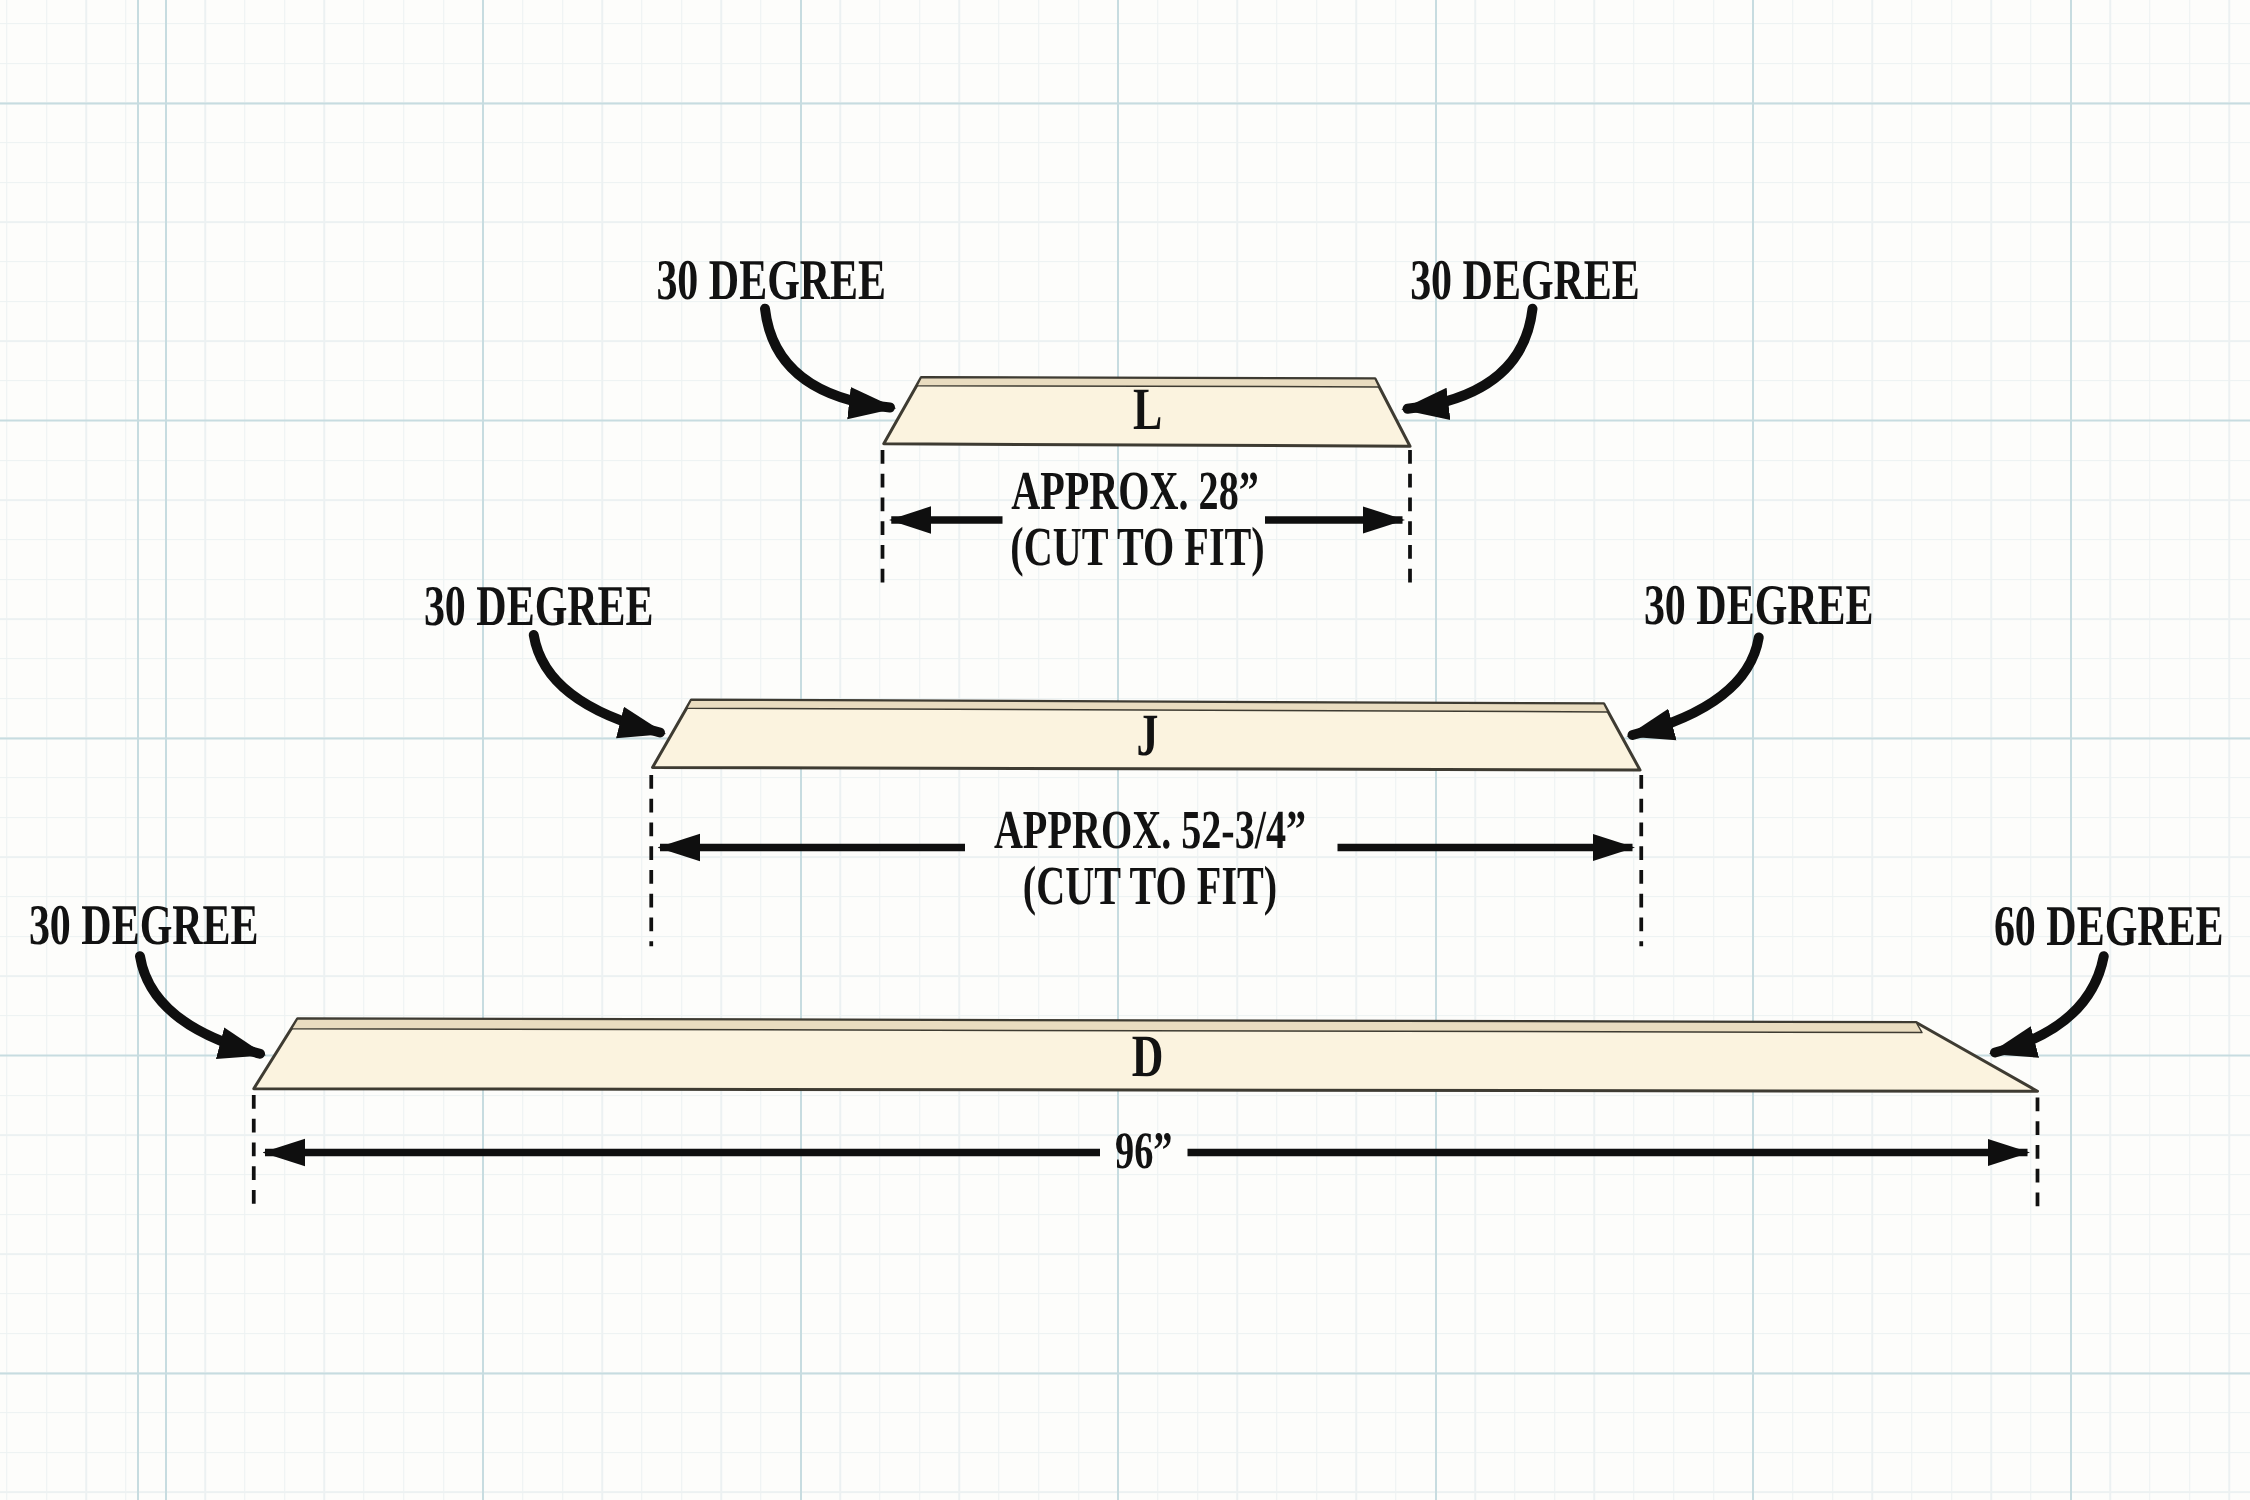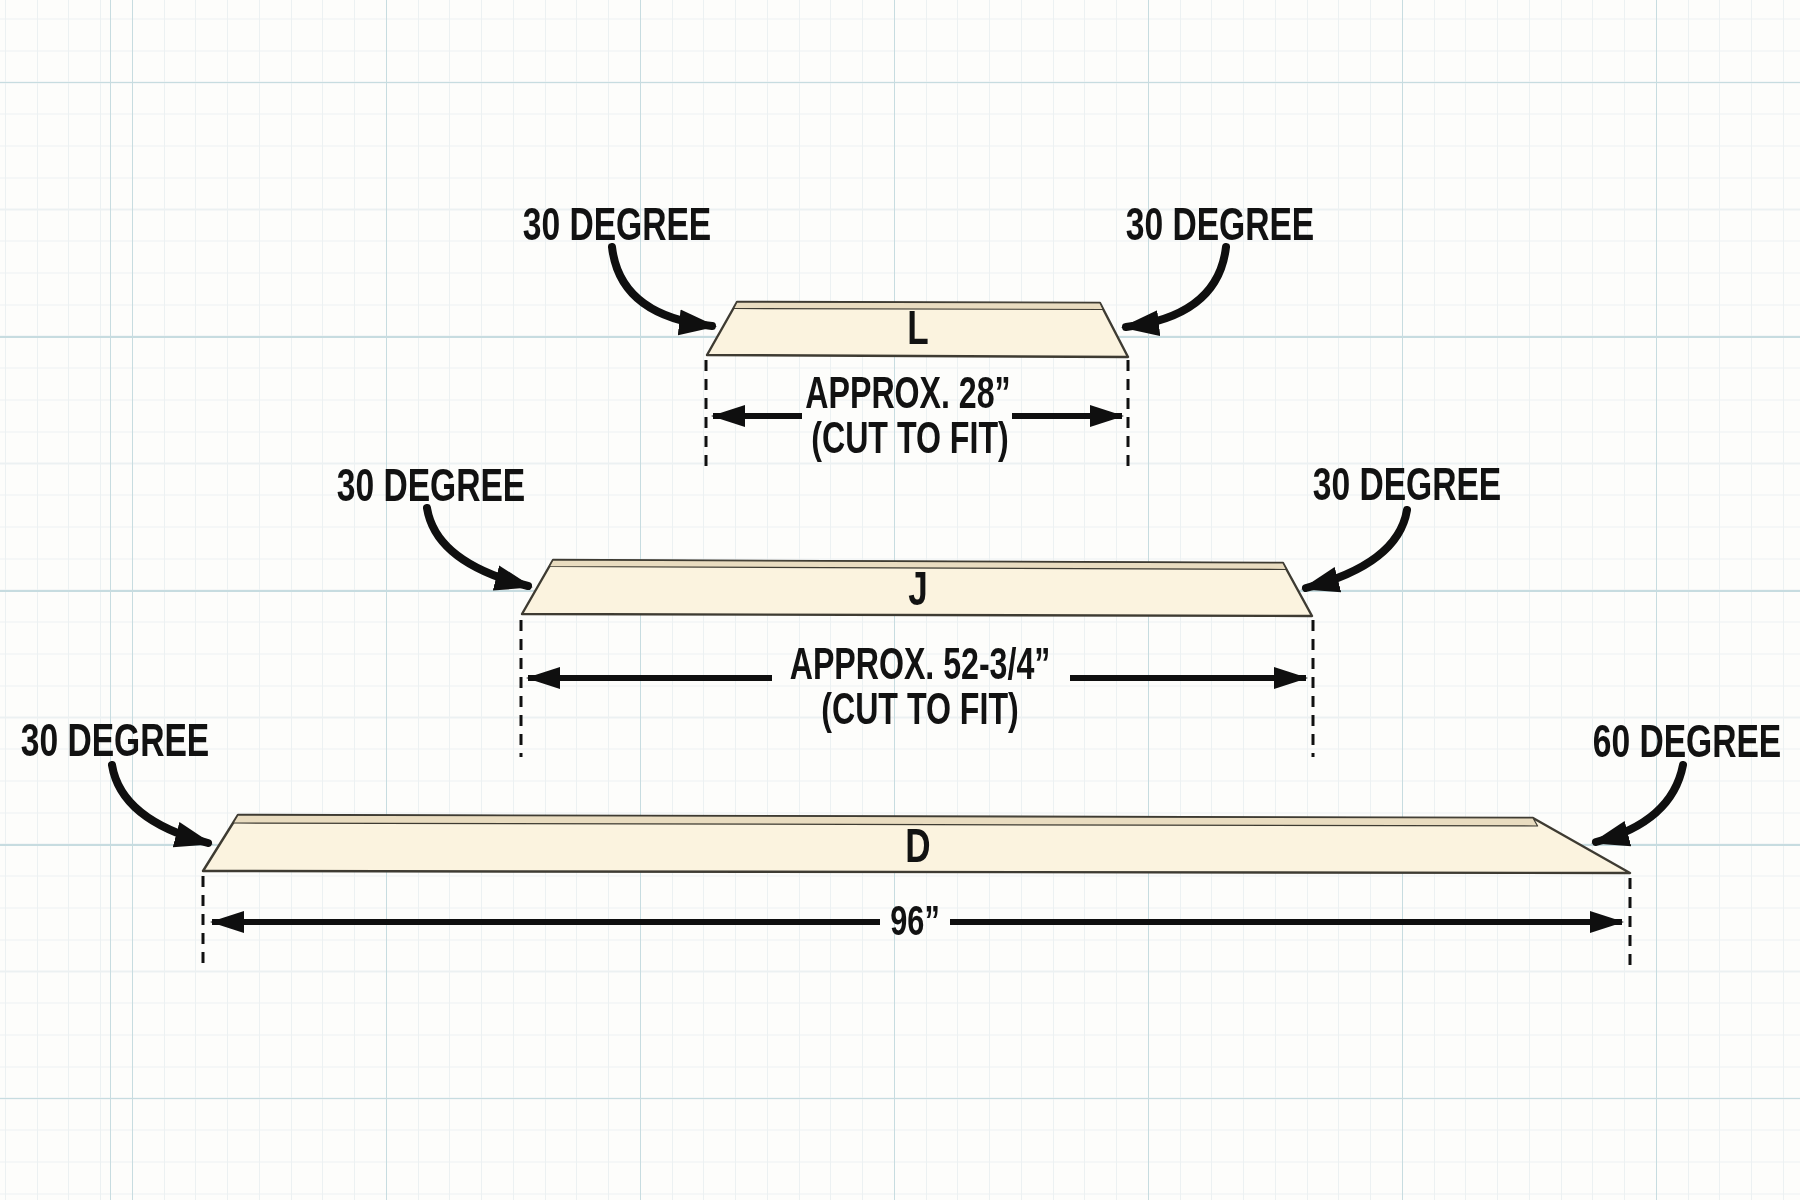--- a/index.html
+++ b/index.html
@@ -6,21 +6,21 @@
   body{width:1800px;height:1200px;overflow:hidden;background:#fdfdfb;}
   .canvas{
     position:relative;width:1800px;height:1200px;
     background-color:#fdfdfb;
     background-image:
       repeating-linear-gradient(to right,  #c7dce0 0 1.5px, transparent 1.5px 254px),
       repeating-linear-gradient(to bottom, #c7dce0 0 1.5px, transparent 1.5px 254px),
       repeating-linear-gradient(to right,  #ecf1f2 0 1px,  transparent 1px 31.75px),
       repeating-linear-gradient(to bottom, #ecf1f2 0 1px,  transparent 1px 31.75px);
     background-position:132px 0, 0 82px, 5px 0, 0 18.5px;
-    font-family:Liberation Sans, sans-serif;
+    font-family:Liberation Serif, serif;
   }
   svg.diagram{position:absolute;left:0;top:0;}
   .txt{
     position:absolute;
     color:#121212;
     font-weight:bold;
     white-space:nowrap;
     transform:translate(-50%,-50%) scaleX(0.73);
     letter-spacing:0px;
     line-height:1;

